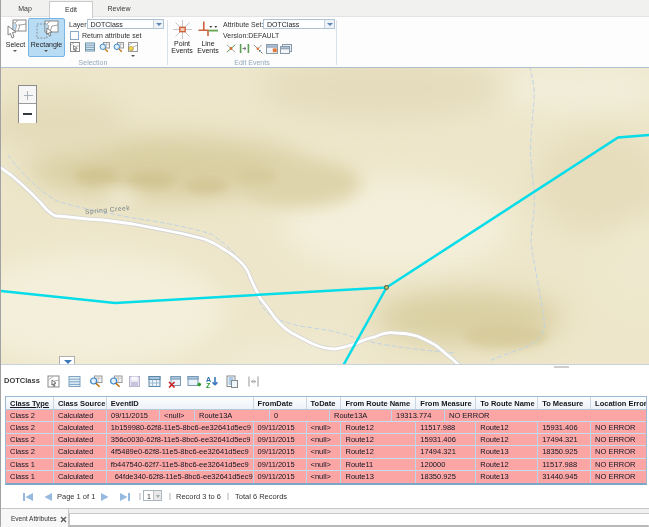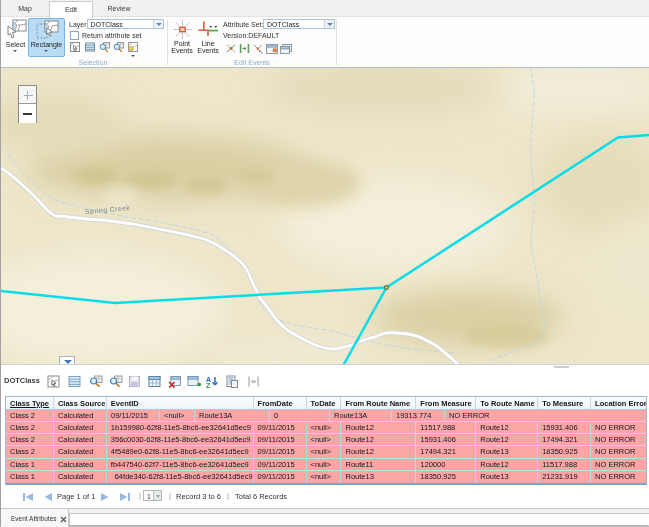--- a/index.html
+++ b/index.html
@@ -382,21 +382,21 @@
         </div>
       <div class="grow">
           <div class="gc" style="width:48px;">Class 1</div>
           <div class="gc" style="width:53px;">Calculated</div>
           <div class="gc" style="width:147px;text-align:right;">64fde340-62f8-11e5-8bc6-ee32641d5ec9</div>
           <div class="gc" style="width:53px;">09/11/2015</div>
           <div class="gc" style="width:35px;">&lt;null&gt;</div>
           <div class="gc" style="width:75px;">Route13</div>
           <div class="gc" style="width:60px;">18350.925</div>
           <div class="gc" style="width:62px;">Route13</div>
-          <div class="gc" style="width:53px;">21231.919</div>
+          <div class="gc" style="width:53px;">31440.945</div>
           <div class="gc" style="width:55px;border-right:none;">NO ERROR</div>
         </div>
     </div>
     <div id="pager">
       <div class="pgt" style="left:44px;">Page 1 of 1</div>
       <div class="psep" style="left:126px;">|</div>
       <div id="pgcombo">
           <span class="n">1</span>
           <span class="a"></span>
         </div>

